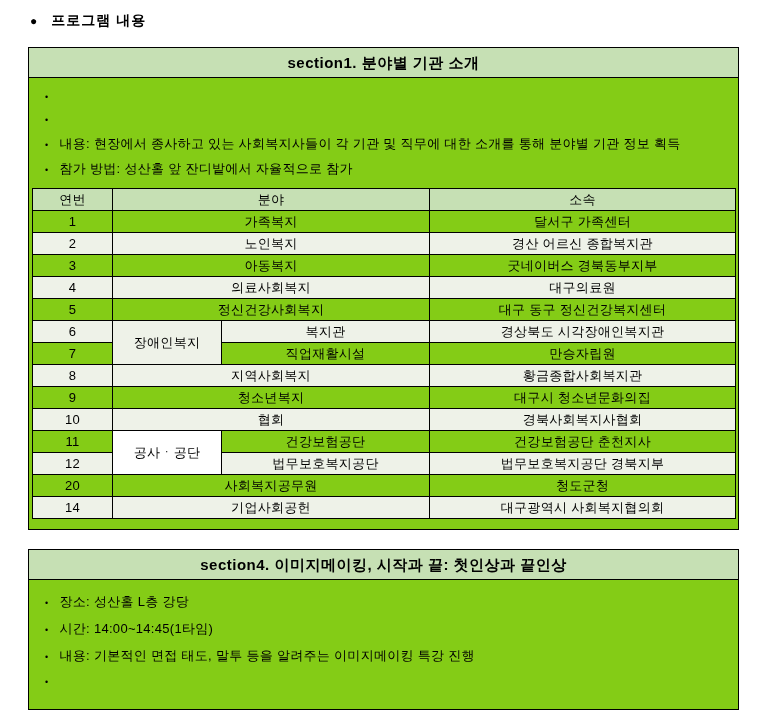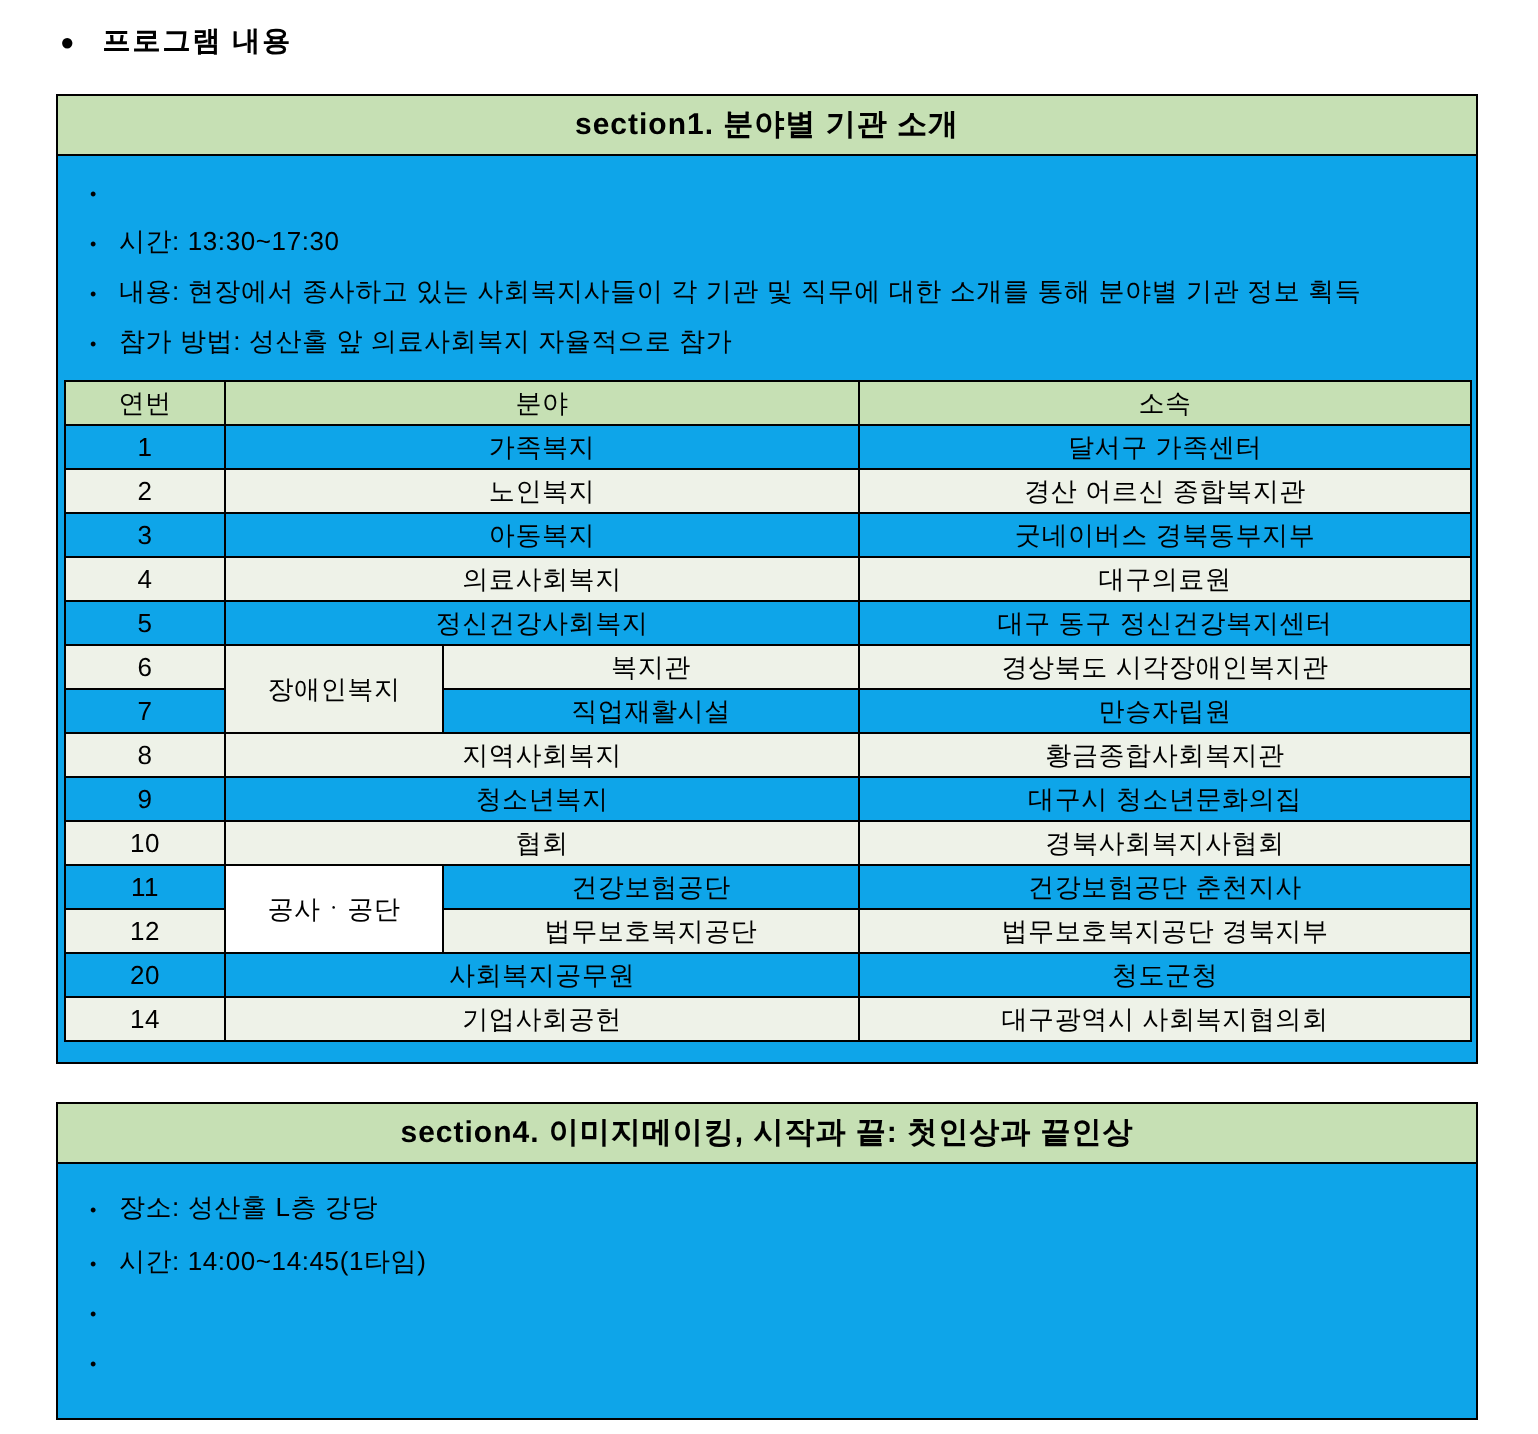--- a/index.html
+++ b/index.html
@@ -27,21 +27,21 @@
     margin: 4px 0 17px 2px;
   }
   .page-heading .big-dot {
     font-size: 12px;
     line-height: 1;
   }
   .section-box {
     width: 711px;
     border: 1.5px solid #000000;
     box-sizing: border-box;
-    background: #0ea5e9;
+    background: #84cc16;
   }
   .section-box + .section-box { margin-top: 19px; }
   .section-header {
     background: #c6e0b4;
     border-bottom: 1.5px solid #000000;
     height: 29px;
     line-height: 29px;
     text-align: center;
     font-size: 15px;
     font-weight: bold;
@@ -105,29 +105,28 @@
   <div class="section-box">
     <div class="section-header">
       <span>section1. 분야별 기관 소개</span>
     </div>
     <ul class="bullets" id="s1-bullets">
         <li>
           <span class="dot">•</span>
         </li>
         <li>
           <span class="dot">•</span>
-          <span>시간: 13:30~17:30</span>
         </li>
         <li>
           <span class="dot">•</span>
           <span>내용: 현장에서 종사하고 있는 사회복지사들이 각 기관 및 직무에 대한 소개를 통해 분야별 기관 정보 획득</span>
         </li>
         <li>
           <span class="dot">•</span>
-          <span>참가 방법: 성산홀 앞 의료사회복지 자율적으로 참가</span>
+          <span>참가 방법: 성산홀 앞 잔디밭에서 자율적으로 참가</span>
         </li>
       </ul>
 
     <table class="org-table">
       <colgroup>
         <col style="width:80px">
         <col style="width:109px">
         <col style="width:208px">
         <col style="width:306px">
       </colgroup>
@@ -223,20 +222,21 @@
         <li>
           <span class="dot">•</span>
           <span>장소: 성산홀 L층 강당</span>
         </li>
         <li>
           <span class="dot">•</span>
           <span>시간: 14:00~14:45(1타임)</span>
         </li>
         <li>
           <span class="dot">•</span>
+          <span>내용: 기본적인 면접 태도, 말투 등을 알려주는 이미지메이킹 특강 진행</span>
         </li>
         <li>
           <span class="dot">•</span>
         </li>
       </ul>
   </div>
 
 </div>
 
 </body></html>

